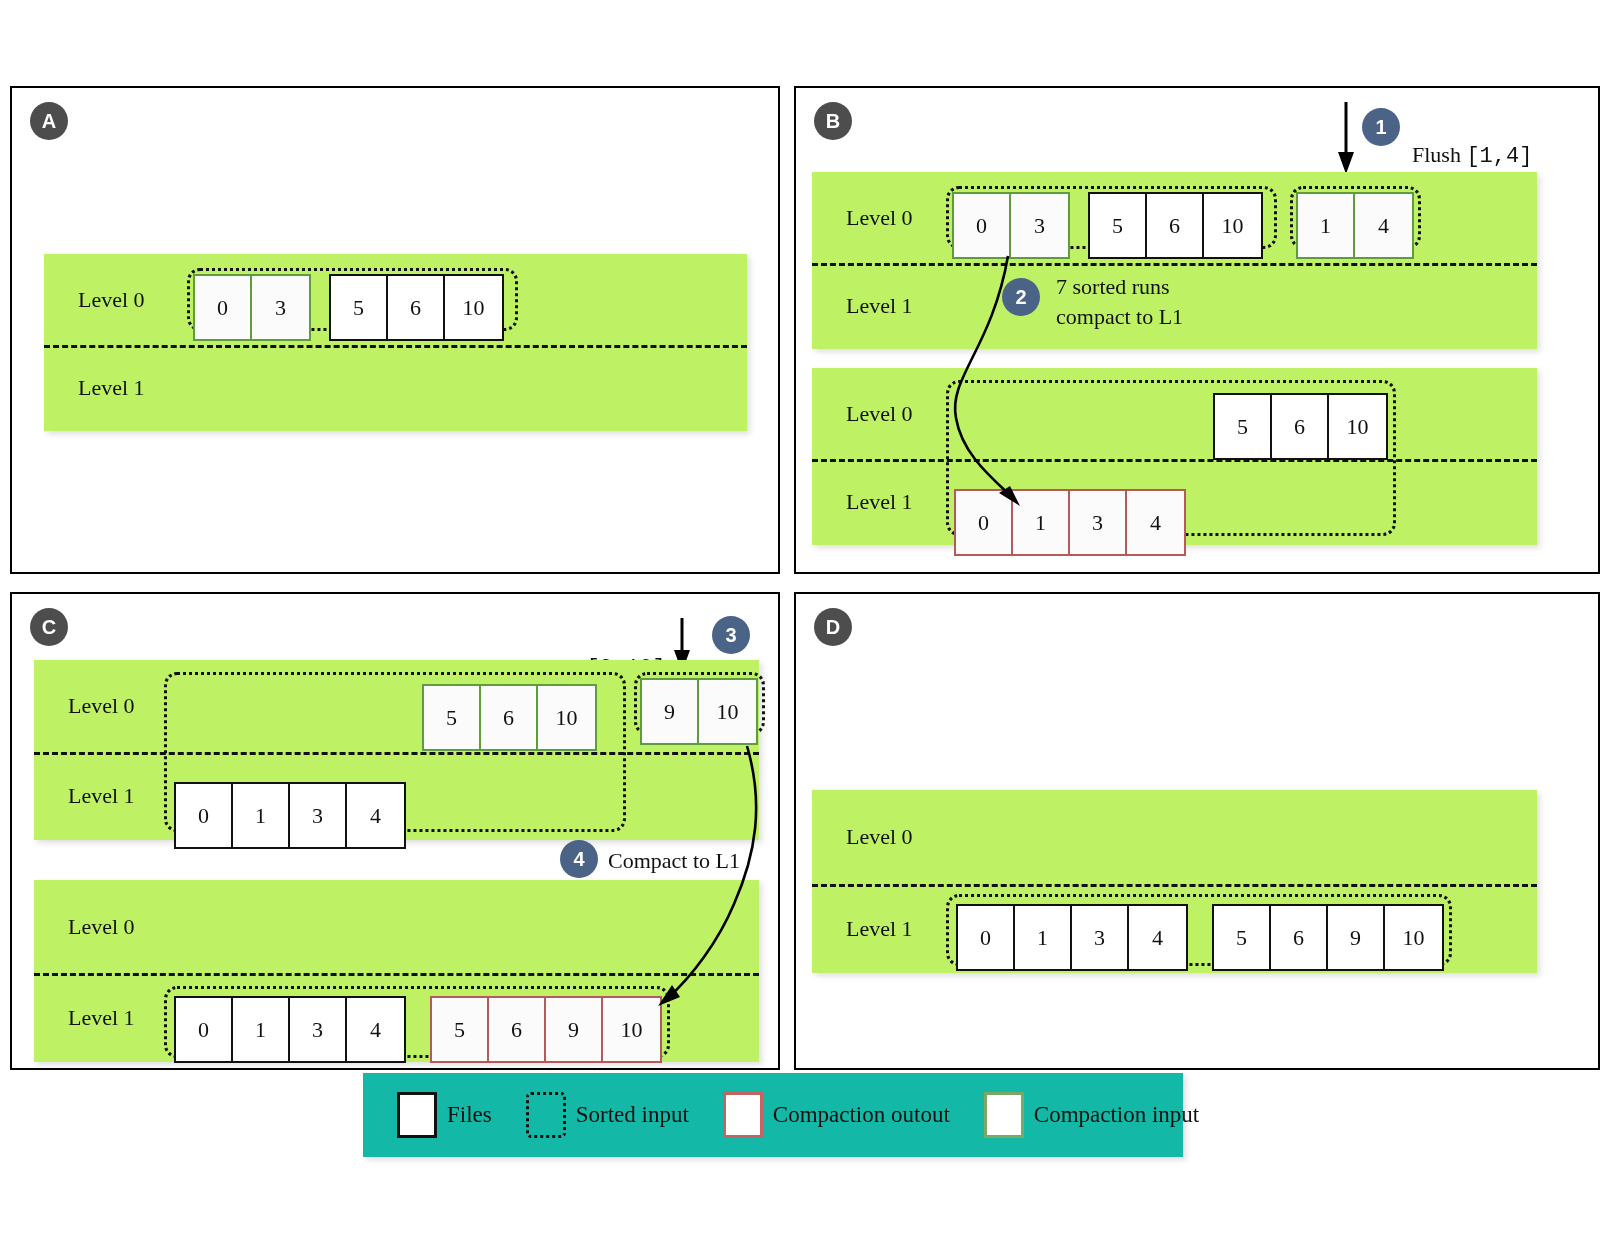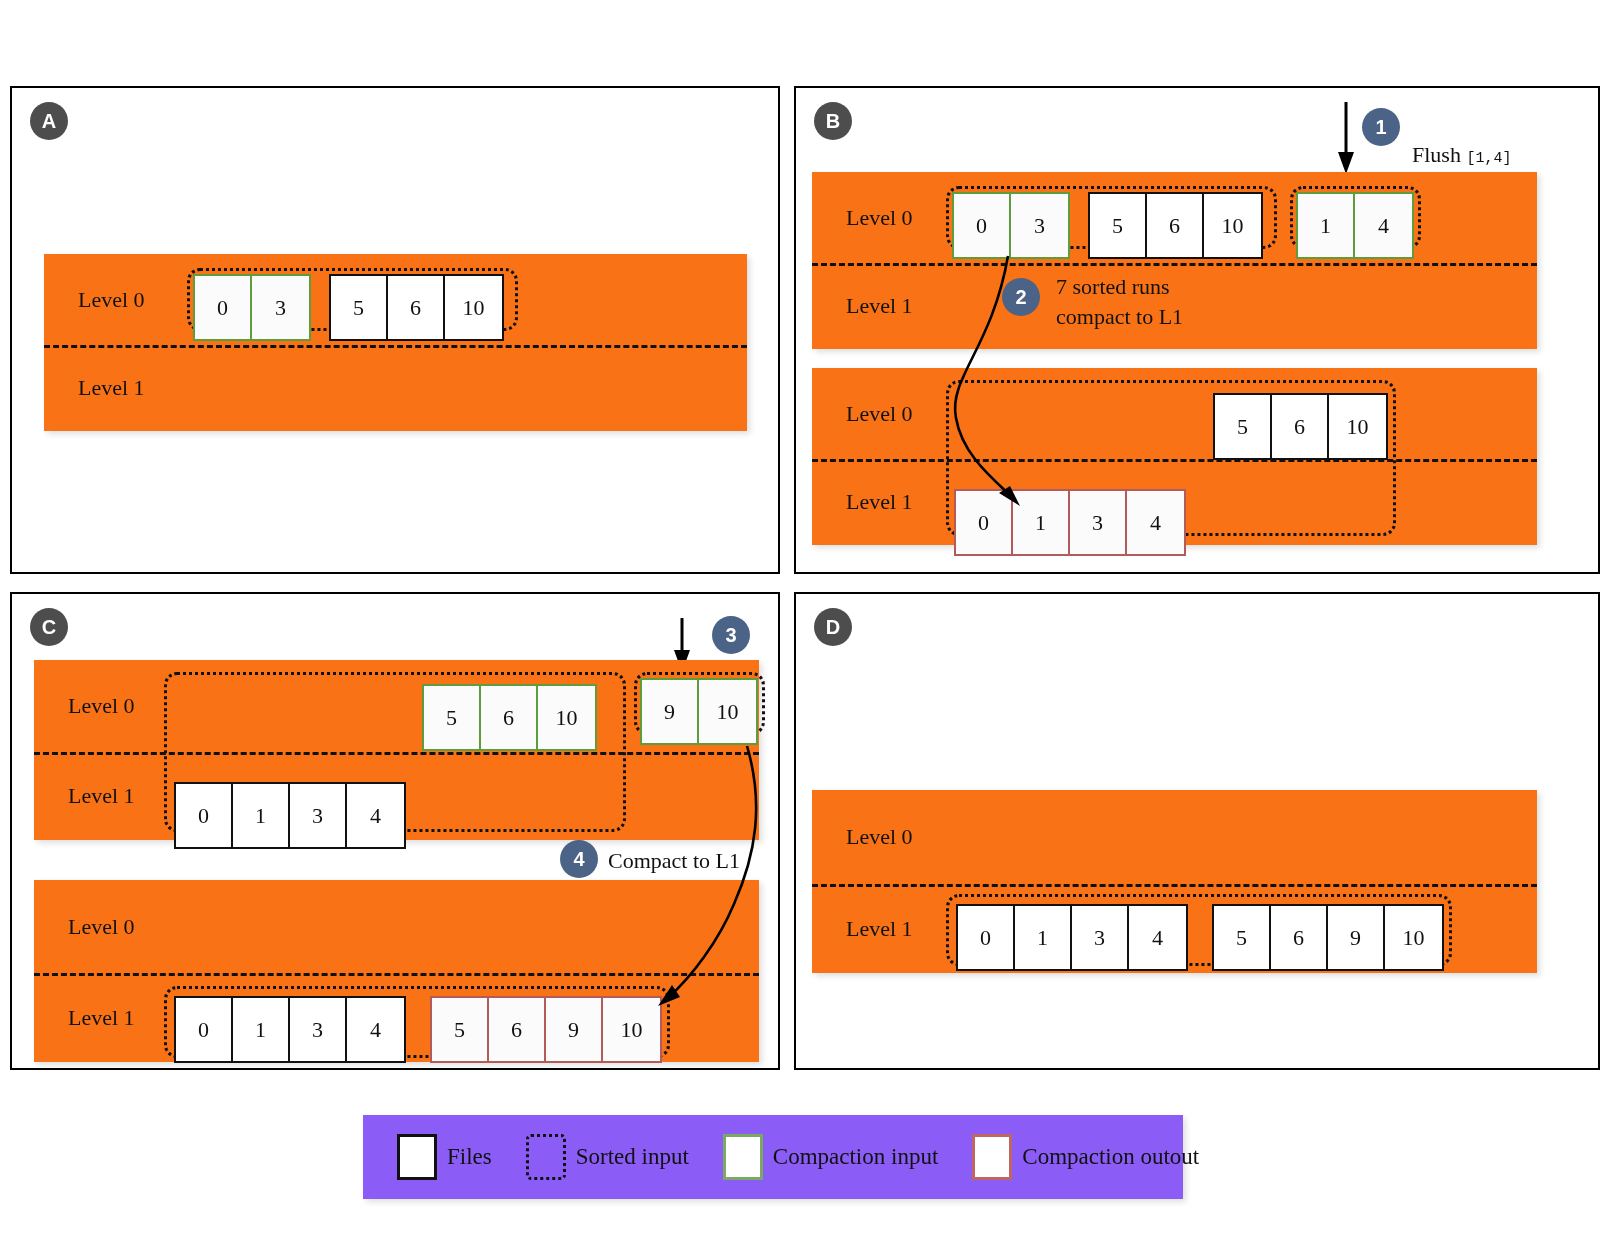--- a/index.html
+++ b/index.html
@@ -39,21 +39,21 @@
     width:38px;height:38px;border-radius:50%;
     background:#4d4d4d;color:#fff;
     font-size:20px;font-weight:bold;
     display:flex;align-items:center;justify-content:center;
     font-family:"Liberation Sans","DejaVu Sans",sans-serif;
   }
 
   
   .band{
     position:absolute;
-    background:#f97316;
+    background:#bef264;
     box-shadow:3px 3px 6px rgba(0,0,0,.13);
   }
   .lvl-row{position:relative;width:100%;box-sizing:border-box;}
   .lvl-label{
     position:absolute;
     left:34px;
     top:50%;transform:translateY(-50%);
     font-size:22px;white-space:nowrap;
   }
   .divider{
@@ -97,30 +97,30 @@
     width:38px;height:38px;border-radius:50%;
     background:#4a6387;color:#fff;
     font-size:20px;font-weight:bold;
     display:flex;align-items:center;justify-content:center;
     font-family:"Liberation Sans","DejaVu Sans",sans-serif;
   }
   .note{
     position:absolute;
     font-size:22px;line-height:1.35;white-space:pre-line;
   }
-  .mono{font-family:"Liberation Mono","DejaVu Sans Mono",monospace;font-size:15px;}
+  .mono{font-family:"Liberation Mono","DejaVu Sans Mono",monospace;font-size:22px;}
 
   
   .arrow-svg{position:absolute;overflow:visible;pointer-events:none;}
 
   
   #legend{
-    position:absolute;left:363px;top:1115px;
+    position:absolute;left:363px;top:1073px;
     width:820px;height:84px;
-    background:#8b5cf6;
+    background:#14b8a6;
     box-shadow:3px 3px 6px rgba(0,0,0,.13);
     display:flex;align-items:center;
   }
   .legend-item{display:flex;align-items:center;margin-left:34px;}
   .legend-item:first-child{margin-left:34px;}
   .sw{width:40px;height:46px;box-sizing:border-box;background:#fff;}
   .sw.black{border:3px solid #111;}
   .sw.dotted{border:3px dotted #111;border-radius:5px;background:transparent;}
   .sw.green{border:3px solid #7aa962;}
   .sw.red{border:3px solid #c06464;}
@@ -335,22 +335,22 @@
   <div id="legend">
     <div class="legend-item">
       <div class="sw black"></div>
       <div class="legend-label">Files</div>
     </div>
     <div class="legend-item">
       <div class="sw dotted"></div>
       <div class="legend-label">Sorted input</div>
     </div>
     <div class="legend-item">
+      <div class="sw red"></div>
+      <div class="legend-label">Compaction outout</div>
+    </div>
+    <div class="legend-item">
       <div class="sw green"></div>
       <div class="legend-label">Compaction input</div>
     </div>
-    <div class="legend-item">
-      <div class="sw red"></div>
-      <div class="legend-label">Compaction outout</div>
-    </div>
   </div>
 
 </div>
 
 </body></html>

